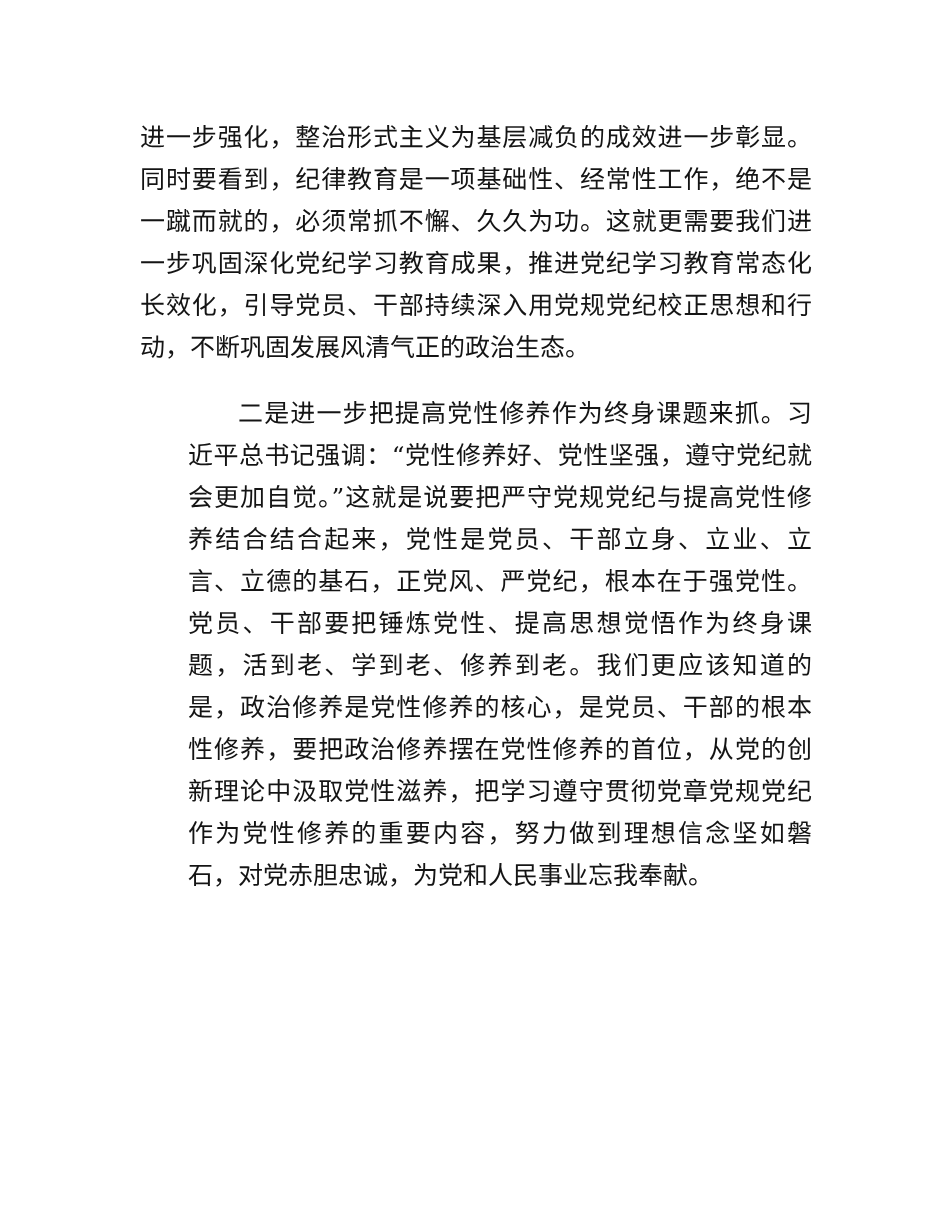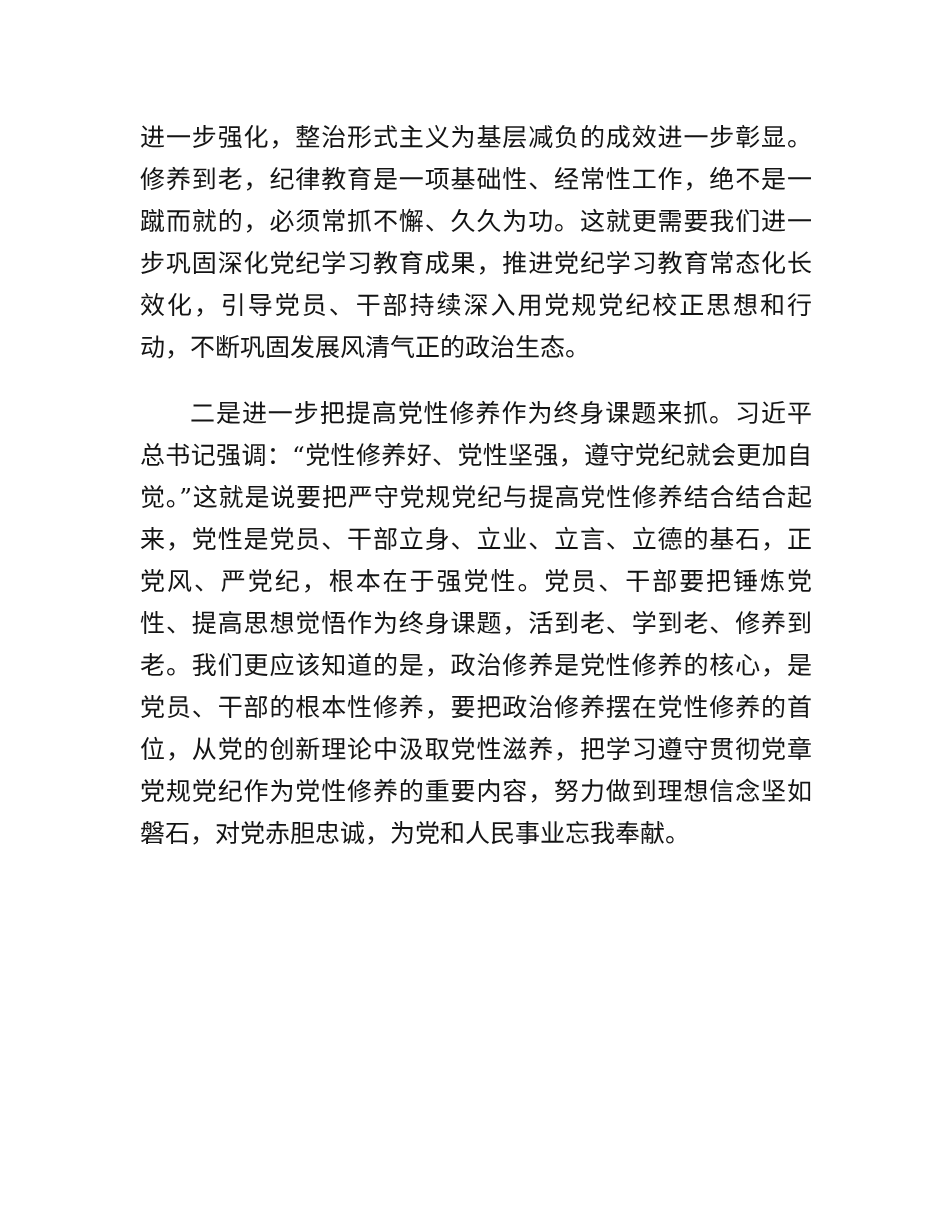--- a/index.html
+++ b/index.html
@@ -24,23 +24,24 @@
     font-family: "DejaVu Serif", "Liberation Serif", serif;
     font-size: 25px;
     line-height: 42px;
     letter-spacing: 0;
     text-align: justify;
     color: var(--ink, #141414);
     font-weight: 400;
   }
   .para.indent {
     text-indent: 2em;
+    margin-left: 48px;
   }
 </style>
 </head>
 <body>
 
 <div class="page" style="--page-bg: #ffffff; --ink: #141414;">
   <div class="text-block">
-    <p class="para">进一步强化，整治形式主义为基层减负的成效进一步彰显。修养到老，纪律教育是一项基础性、经常性工作，绝不是一蹴而就的，必须常抓不懈、久久为功。这就更需要我们进一步巩固深化党纪学习教育成果，推进党纪学习教育常态化长效化，引导党员、干部持续深入用党规党纪校正思想和行动，不断巩固发展风清气正的政治生态。</p>
+    <p class="para">进一步强化，整治形式主义为基层减负的成效进一步彰显。同时要看到，纪律教育是一项基础性、经常性工作，绝不是一蹴而就的，必须常抓不懈、久久为功。这就更需要我们进一步巩固深化党纪学习教育成果，推进党纪学习教育常态化长效化，引导党员、干部持续深入用党规党纪校正思想和行动，不断巩固发展风清气正的政治生态。</p>
     <p class="para indent">二是进一步把提高党性修养作为终身课题来抓。习近平总书记强调：“党性修养好、党性坚强，遵守党纪就会更加自觉。”这就是说要把严守党规党纪与提高党性修养结合结合起来，党性是党员、干部立身、立业、立言、立德的基石，正党风、严党纪，根本在于强党性。党员、干部要把锤炼党性、提高思想觉悟作为终身课题，活到老、学到老、修养到老。我们更应该知道的是，政治修养是党性修养的核心，是党员、干部的根本性修养，要把政治修养摆在党性修养的首位，从党的创新理论中汲取党性滋养，把学习遵守贯彻党章党规党纪作为党性修养的重要内容，努力做到理想信念坚如磐石，对党赤胆忠诚，为党和人民事业忘我奉献。</p>
   </div>
 </div>
 
 </body></html>

